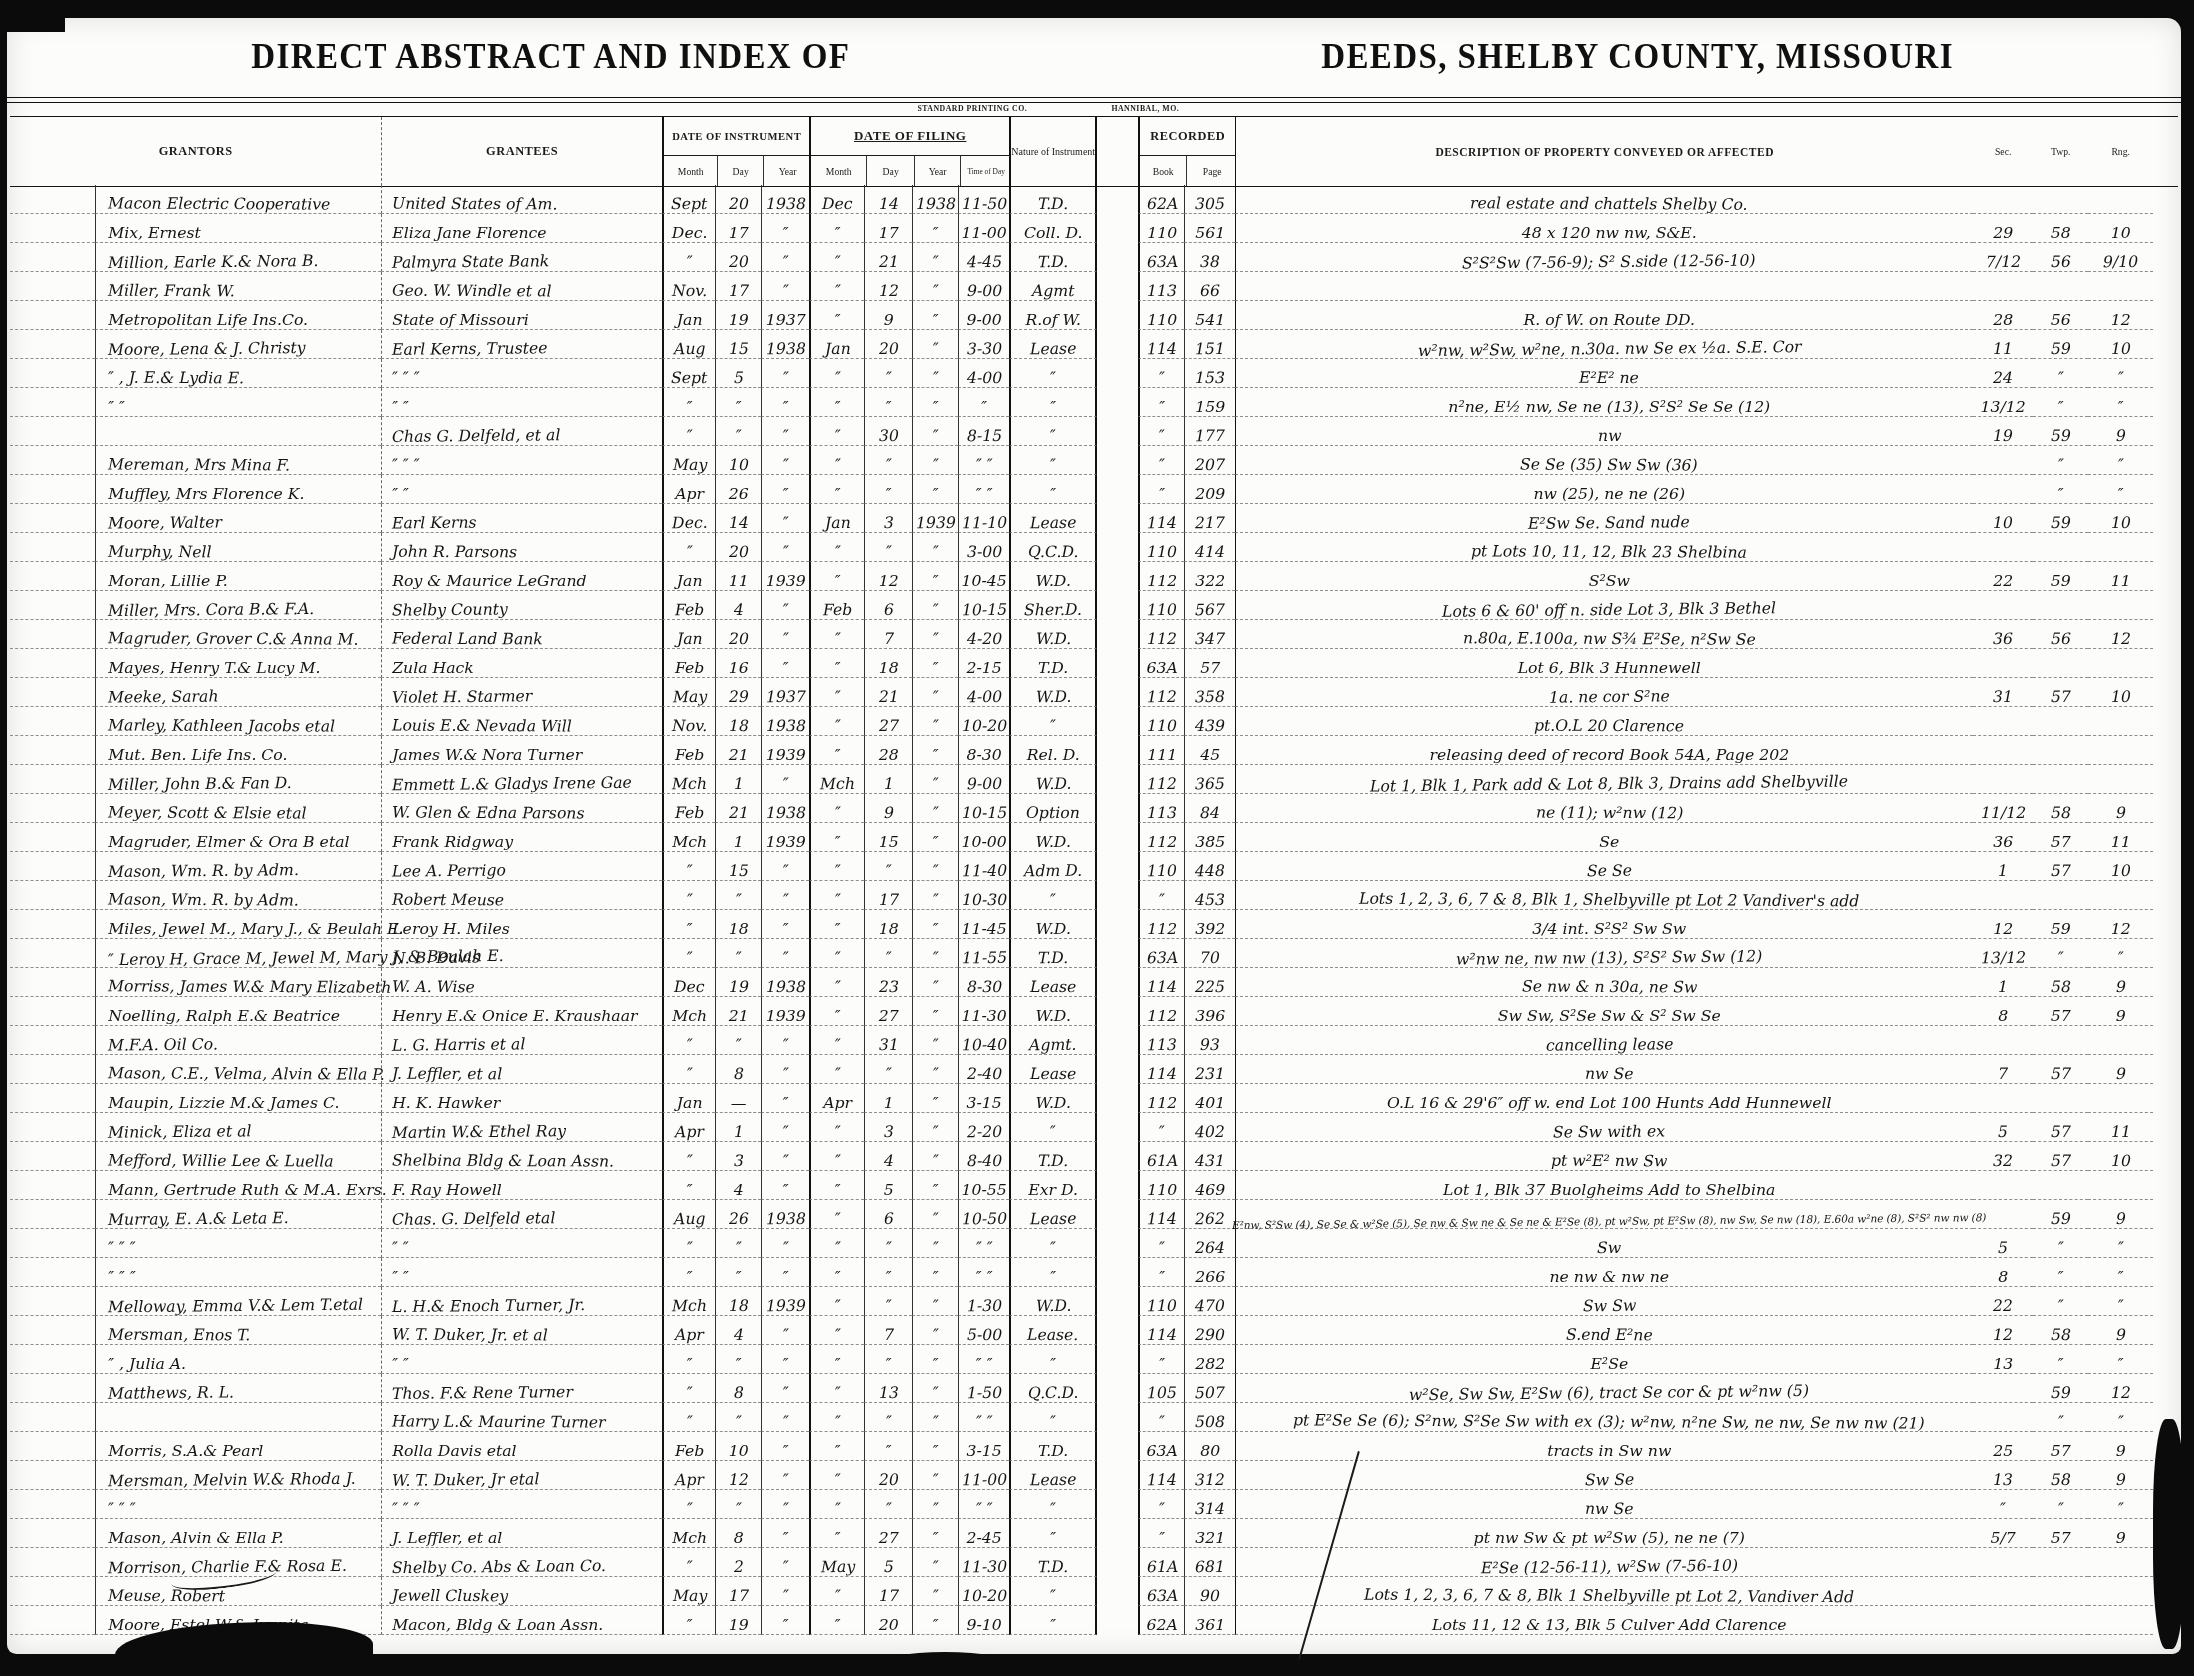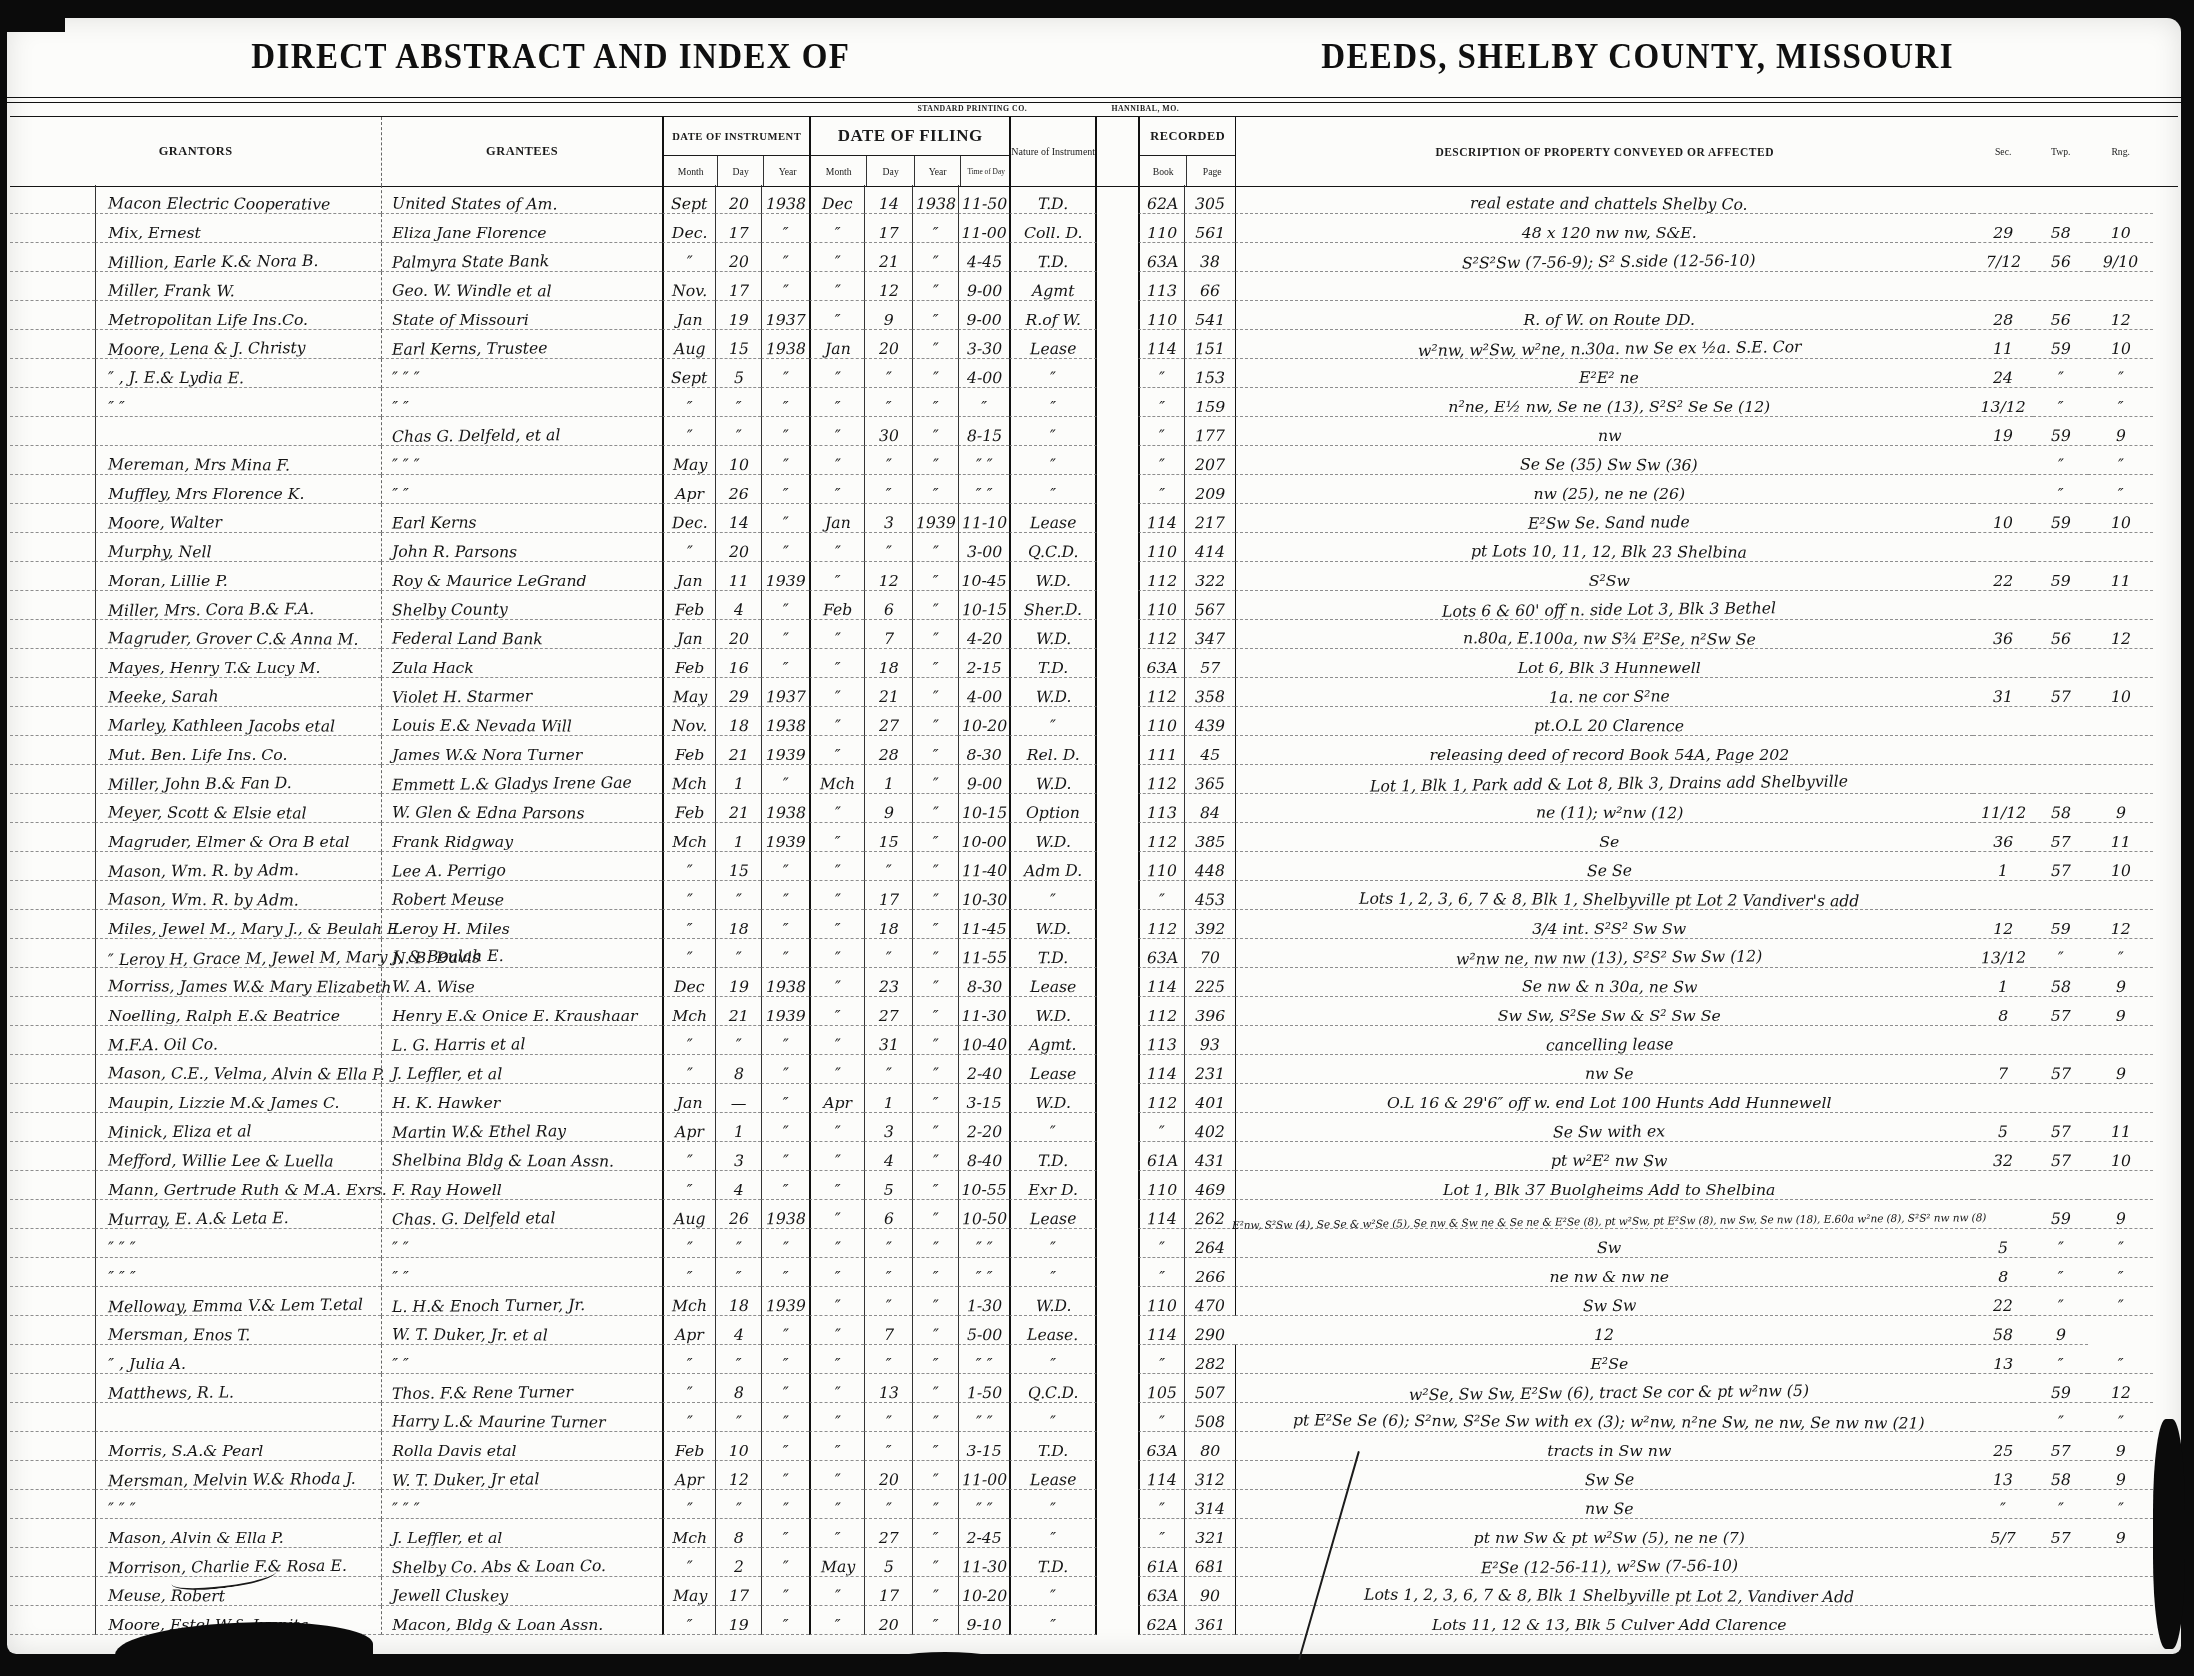--- a/index.html
+++ b/index.html
@@ -83,21 +83,21 @@
         <div class="hcell h-group bl-dash">GRANTEES</div>
         <div class="grp bl-dbl" style="grid-column:4/7;">
           <div class="top h-group" style="font-size:10.6px;">DATE OF INSTRUMENT</div>
           <div class="subs" style="grid-template-columns:53px 46px 48px;">
             <div class="h-sub">Month</div>
             <div class="h-sub">Day</div>
             <div class="h-sub">Year</div>
           </div>
         </div>
         <div class="grp bl-dbl" style="grid-column:7/11;">
-          <div class="top h-group" style="font-size:17px;">DATE OF FILING</div>
+          <div class="top h-group" style="font-size:13px;text-decoration:underline;">DATE OF FILING</div>
           <div class="subs" style="grid-template-columns:55px 48px 46px 51px;">
             <div class="h-sub">Month</div>
             <div class="h-sub">Day</div>
             <div class="h-sub">Year</div>
             <div class="h-sub" style="font-size:7.4px;">Time of Day</div>
           </div>
         </div>
         <div class="hcell h-sub bl-dbl br-dbl" style="font-size:10px;white-space:pre-line;">Nature of Instrument</div>
         <div></div>
         <div class="grp bl-dbl" style="grid-column:13/15;">
@@ -2174,20 +2174,23 @@
     <div class="cell cen bl-dbl br-dbl">
               <span class="hw">Lease.</span>
             </div>
     <div class="cell c-gut"></div>
     <div class="cell cen bl-dbl">
               <span class="hw">114</span>
             </div>
     <div class="cell cen bl-thin">
               <span class="hw">290</span>
             </div>
+    <div class="cell c-d bl-solid">
+              <span class="hw">S.end E²ne</span>
+            </div>
     <div class="cell c-sec">
               <span class="hw">12</span>
             </div>
     <div class="cell c-twp">
               <span class="hw">58</span>
             </div>
     <div class="cell c-rng">
               <span class="hw">9</span>
             </div>
   </div>

